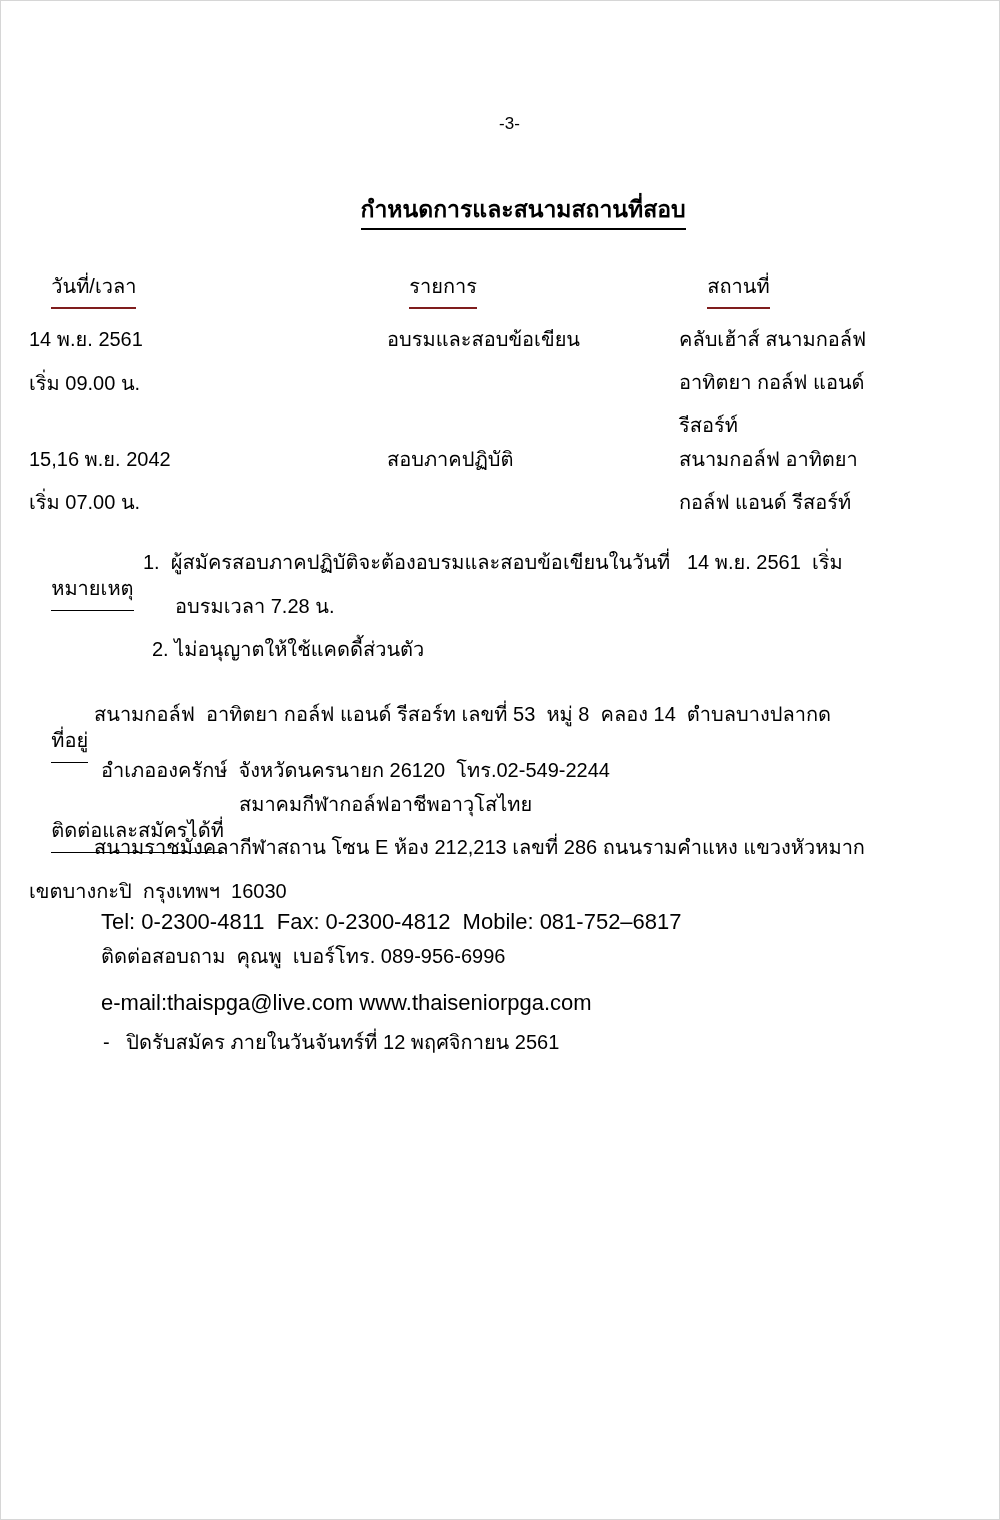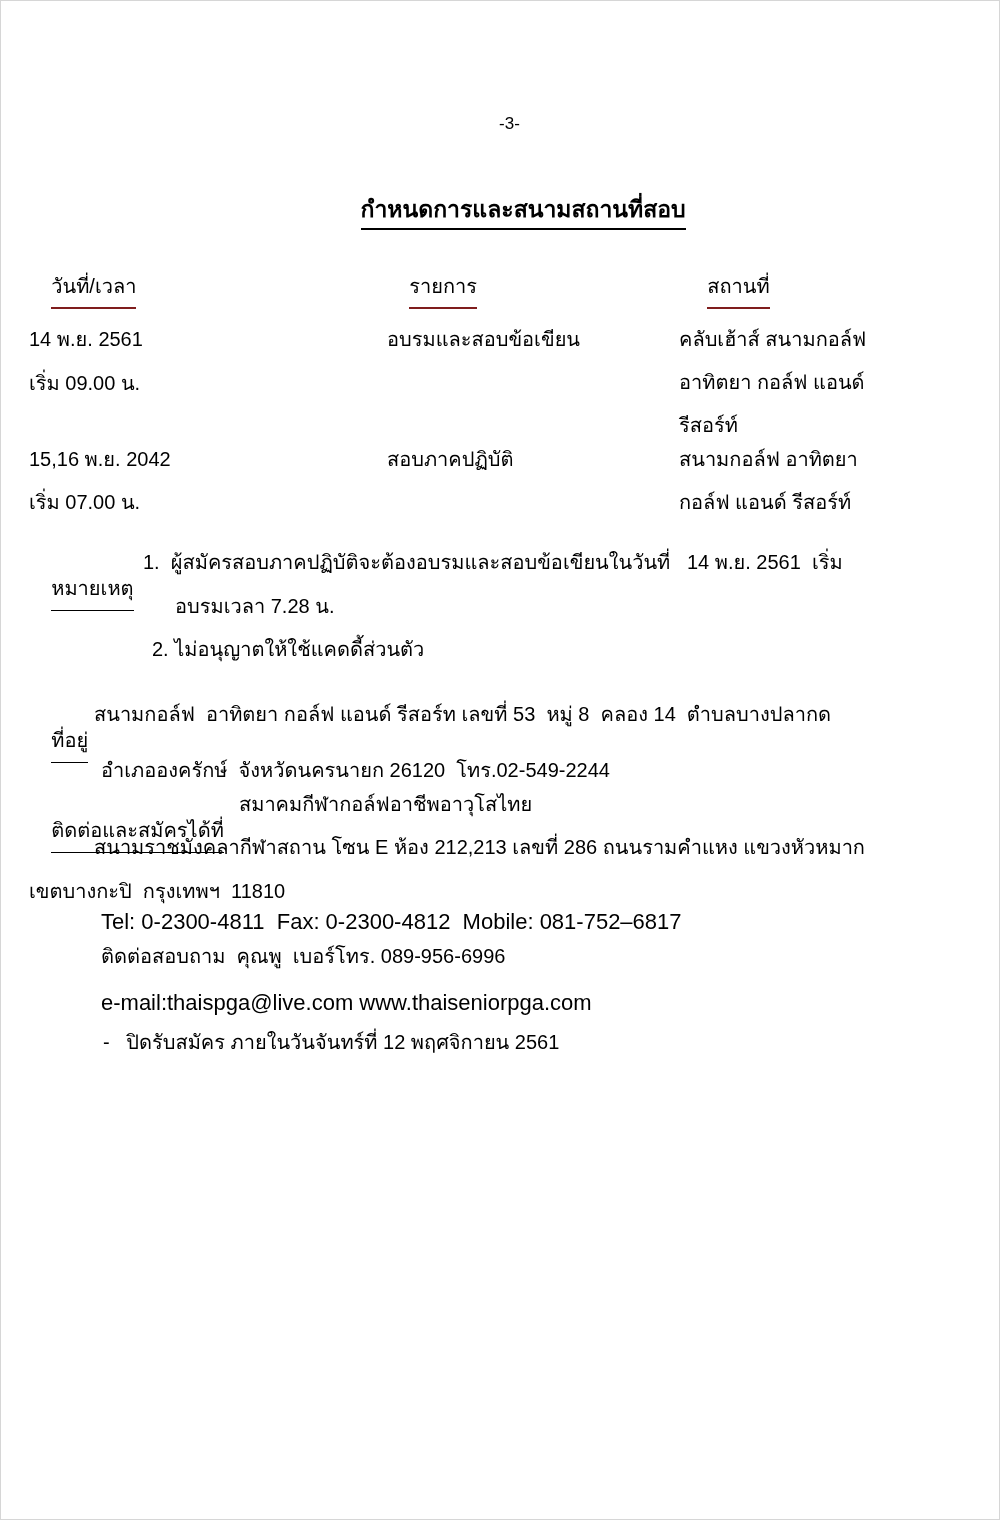--- a/index.html
+++ b/index.html
@@ -93,20 +93,20 @@
     <span class="sect-heading">ที่อยู่</span>
   </div>
   <div class="line" style="left:93px;top:700px;">สนามกอล์ฟ  อาทิตยา กอล์ฟ แอนด์ รีสอร์ท เลขที่ 53  หมู่ 8  คลอง 14  ตำบลบางปลากด</div>
   <div class="line" style="left:100px;top:744px;margin-top:12px;">อำเภอองครักษ์  จังหวัดนครนายก 26120  โทร.02-549-2244</div>
 
   <div class="line" style="left:238px;top:790px;">สมาคมกีฬากอล์ฟอาชีพอาวุโสไทย</div>
   <div class="line" style="left:28px;top:790px;">
     <span class="sect-heading">ติดต่อและสมัครได้ที่</span>
   </div>
   <div class="line" style="left:93px;top:833px;">สนามราชมังคลากีฬาสถาน โซน E ห้อง 212,213 เลขที่ 286 ถนนรามคำแหง แขวงหัวหมาก</div>
-  <div class="line" style="left:28px;top:877px;">เขตบางกะปิ  กรุงเทพฯ  11810</div>
+  <div class="line" style="left:28px;top:877px;">เขตบางกะปิ  กรุงเทพฯ  16030</div>
 
   <div class="line latin" style="left:100px;top:907px;">Tel: 0-2300-4811  Fax: 0-2300-4812  Mobile: 081-752–6817</div>
   <div class="line" style="left:100px;top:942px;">ติดต่อสอบถาม  คุณพู  เบอร์โทร. 089-956-6996</div>
   <div class="line latin" style="left:100px;top:988px;">e-mail:thaispga@live.com www.thaiseniorpga.com</div>
   <div class="line" style="left:102px;top:1028px;text-align:right;">-   ปิดรับสมัคร ภายในวันจันทร์ที่ 12 พฤศจิกายน 2561</div>
 
 </div>
 
 </body></html>

